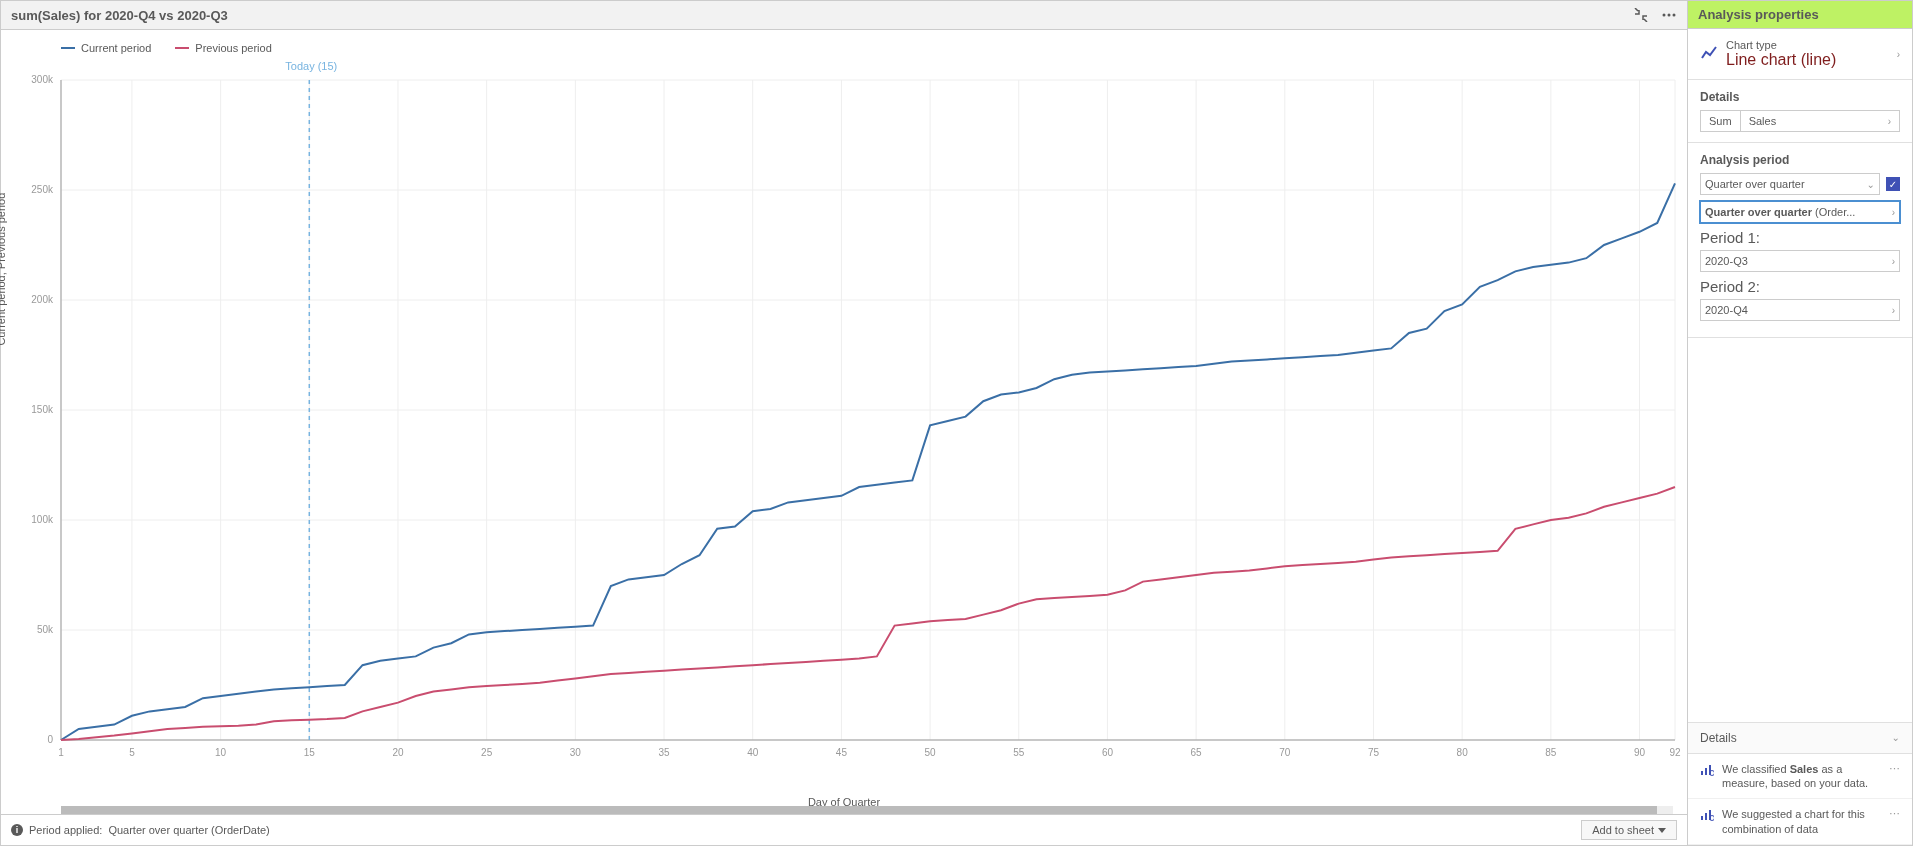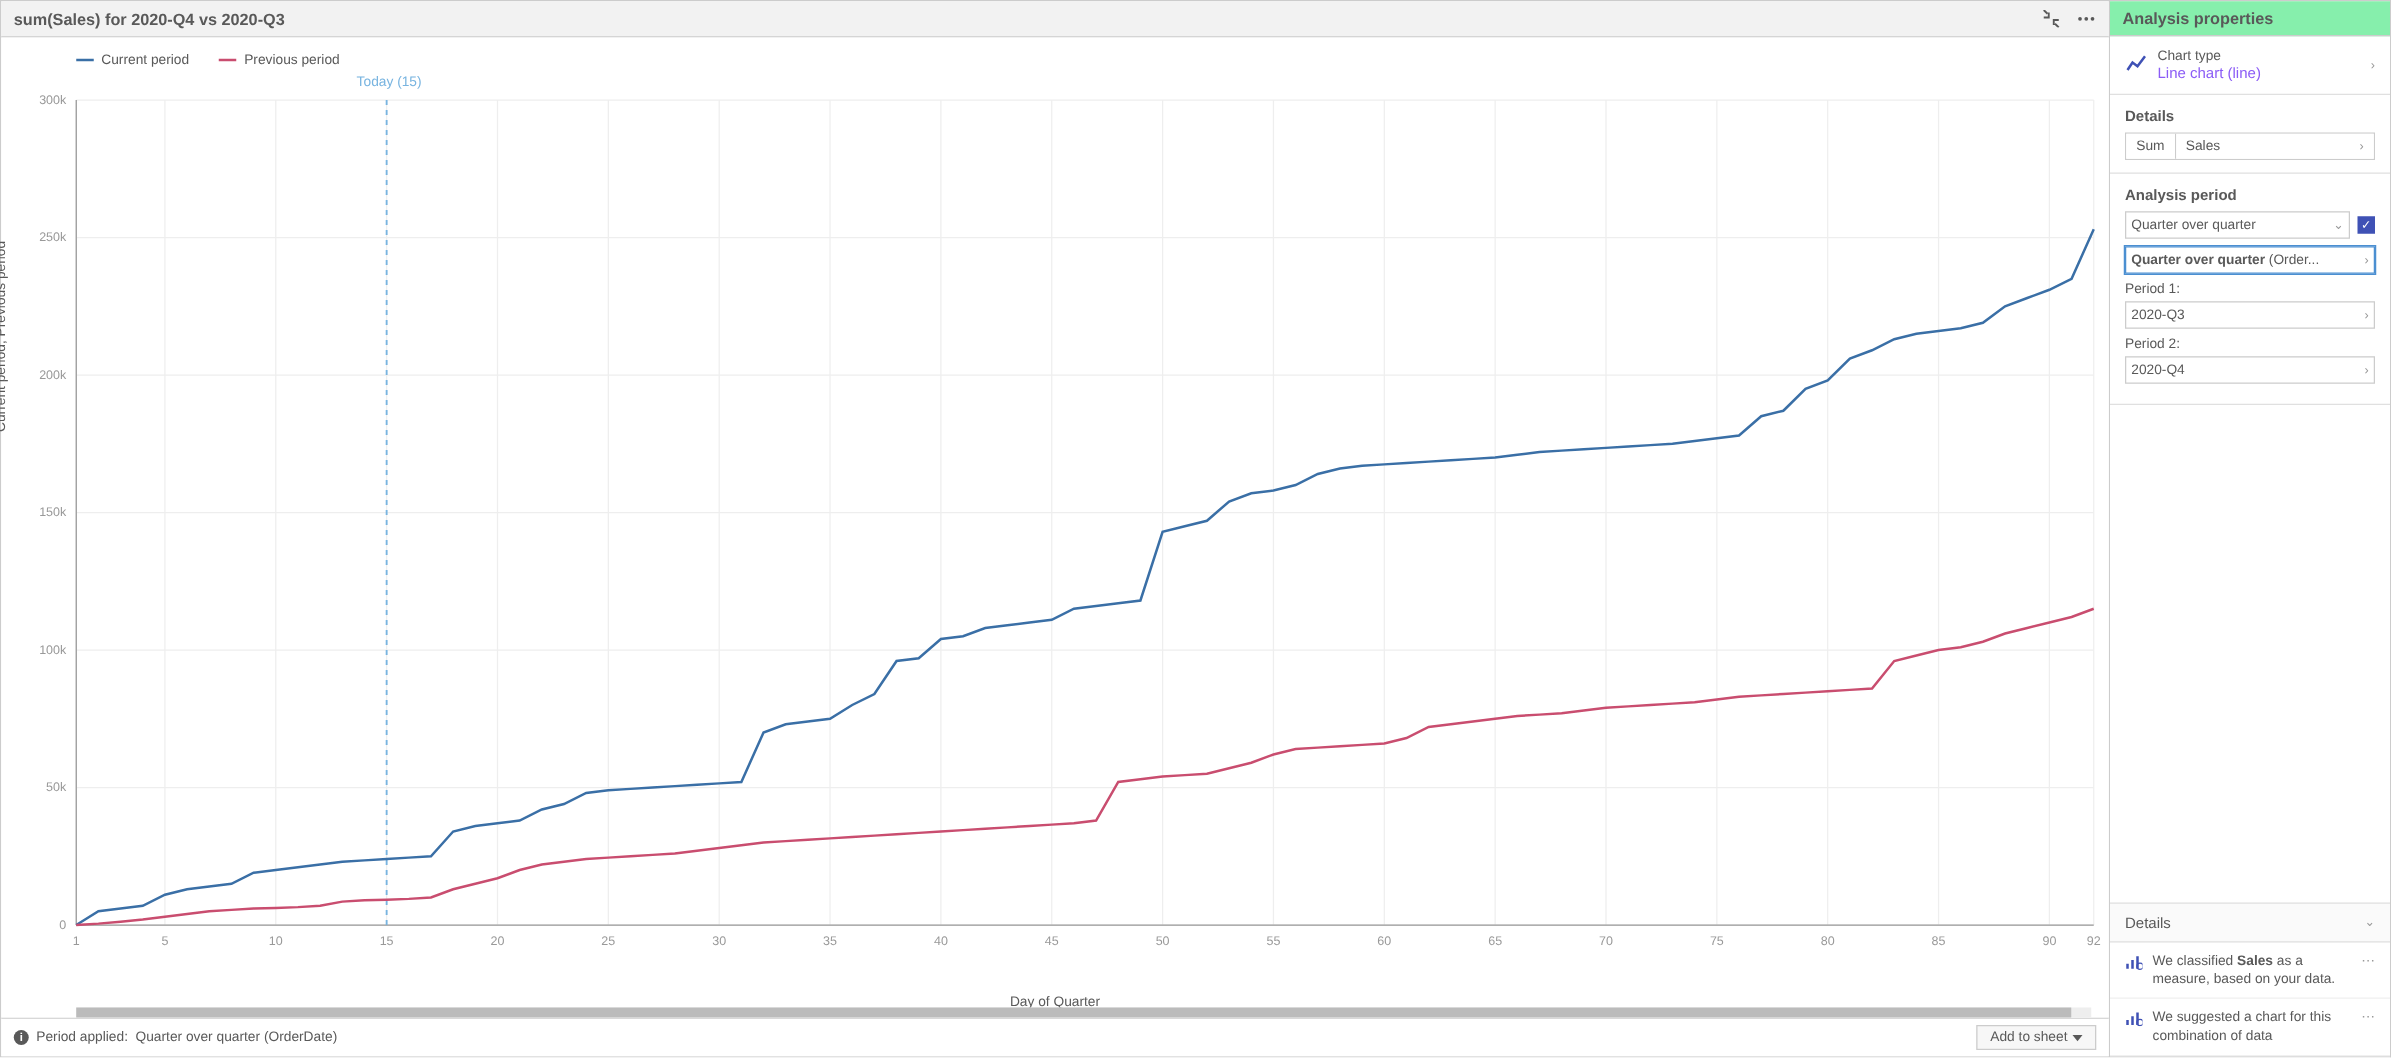--- a/index.html
+++ b/index.html
@@ -29,38 +29,38 @@
 
 .scrollbar-track { position: absolute; bottom: 0px; left: 60px; right: 14px; height: 8px; background: #eee; }
 .scrollbar-thumb { height: 100%; background: #bbb; width: 99%; }
 
 .footer-bar { border-top: 1px solid #ccc; padding: 5px 10px; display: flex; align-items: center; justify-content: space-between; background: #fff; font-size: 11px; }
 .footer-left { display: flex; align-items: center; gap: 6px; }
 .info-icon { width: 12px; height: 12px; border-radius: 50%; background: #595959; color: #fff; font-size: 9px; display: flex; align-items: center; justify-content: center; font-weight: bold;}
 .add-to-sheet { border: 1px solid #ccc; background: #f7f7f7; padding: 3px 10px; cursor: pointer; display: flex; align-items: center; gap: 4px; }
 
 .side-panel { width: 225px; border: 1px solid #ccc; border-left: none; display: flex; flex-direction: column; }
-.side-header { background: #86efac; border-bottom: 1px solid #ccc; padding: 6px 10px; font-weight: 600; font-size: 13px; }
+.side-header { background: #bef264; border-bottom: 1px solid #ccc; padding: 6px 10px; font-weight: 600; font-size: 13px; }
 .sp-section { padding: 10px 12px; border-bottom: 1px solid #e0e0e0; }
 .sp-row { display: flex; align-items: center; gap: 8px; cursor: pointer; }
 .chart-type-icon { color: #3f51b5; }
 .sp-label-small { font-size: 11px; color: #595959; }
-.sp-label-value { font-size: 12px; color: #8b5cf6; text-align: center; }
+.sp-label-value { font-size: 16px; color: #7f1d1d; text-align: center; }
 .sp-heading { font-weight: 600; font-size: 12px; margin-bottom: 6px; display: flex; justify-content: space-between; align-items: center;}
 .help-circle { width: 14px; height: 14px; border-radius: 50%; background: #d0d0d0; color: #666; font-size: 9px; display: flex; align-items: center; justify-content: center; }
 .pill-row { display: flex; border: 1px solid #ccc; }
 .pill-left { padding: 4px 8px; border-right: 1px solid #ccc; background: #fff; font-size: 11px; }
 .pill-right { flex: 1; padding: 4px 8px; background: #fff; font-size: 11px; display: flex; justify-content: space-between; align-items: center; cursor: pointer; }
 .select-row { border: 1px solid #ccc; padding: 4px 4px; background: #fff; display: flex; justify-content: space-between; align-items: center; cursor: pointer; font-size: 11px; margin-bottom: 6px; }
 .select-row.highlighted { border-color: #4b8fd1; outline: 1px solid #4b8fd1; }
 .select-row .main-text { overflow: hidden; text-overflow: ellipsis; white-space: nowrap; }
 .checkbox-blue { width: 14px; height: 14px; background: #3f51b5; display: flex; align-items: center; justify-content: center; color: #fff; font-size: 10px; }
 .period-wrapper { display: flex; align-items: center; gap: 6px; }
 .period-select { flex: 1; }
-.field-label { font-size: 11px; color: #595959; margin: 4px 0 4px 0; }
+.field-label { font-size: 15px; color: #595959; margin: 4px 0 4px 0; }
 .details-header { padding: 8px 12px; border-bottom: 1px solid #e0e0e0; border-top: 1px solid #e0e0e0; display: flex; justify-content: space-between; align-items: center; cursor: pointer; background: #fafafa; margin-top: 44px;}
 .detail-item { padding: 8px 12px; display: flex; gap: 8px; align-items: flex-start; font-size: 11px; border-bottom: 1px solid #f0f0f0;}
 .detail-icon { color: #3f51b5; font-size: 10px; padding-top: 2px; flex-shrink: 0; }
 .detail-text { flex: 1; line-height: 1.3; }
 .detail-more { color: #999; cursor: pointer; flex-shrink: 0;}
 .chevron { font-size: 10px; color: #999; }
 .caret-down { width: 0; height: 0; border-left: 4px solid transparent; border-right: 4px solid transparent; border-top: 5px solid #595959; display: inline-block; }
 .spacer { flex: 1; }
 
 .axis-tick { font-size: 10px; fill: #999; }

